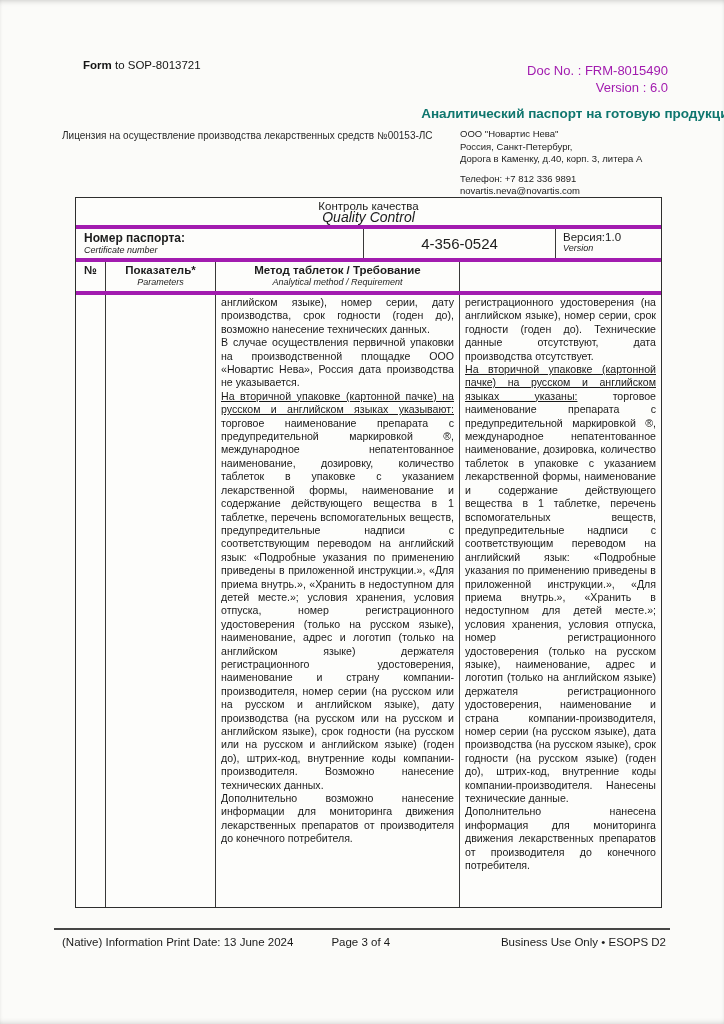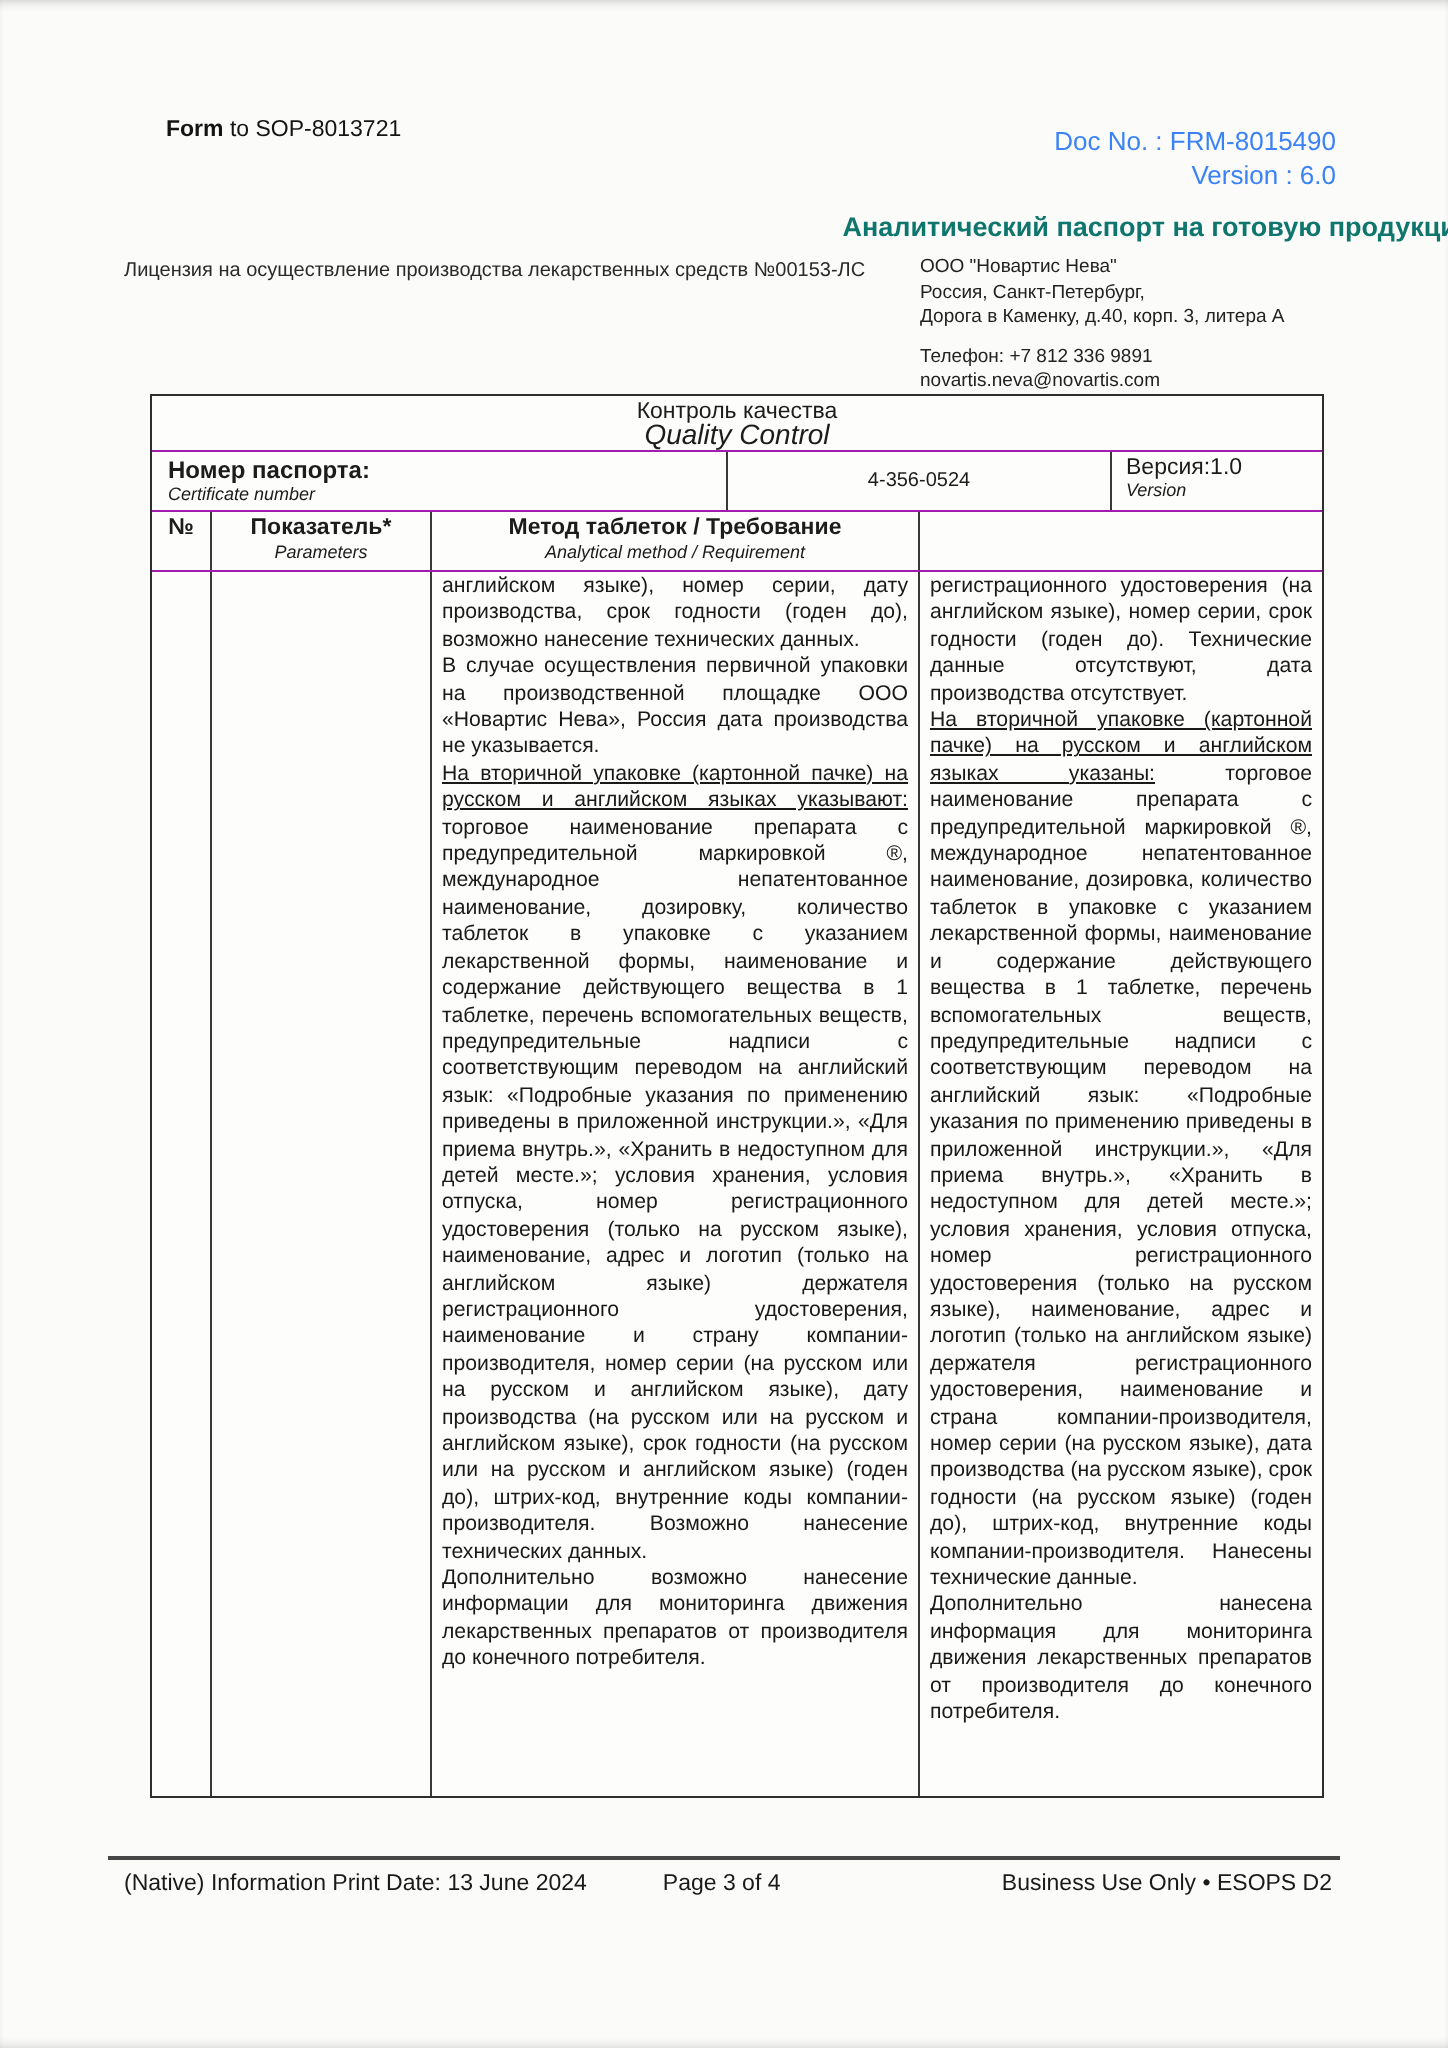--- a/index.html
+++ b/index.html
@@ -7,42 +7,42 @@
   .page { position:relative; width:724px; height:1024px; background:#fbfbf9; color:#1c1c1c; overflow:hidden;
           box-shadow: inset 0 4px 6px -4px rgba(0,0,0,.25), inset 0 -4px 6px -4px rgba(0,0,0,.2); }
 
   
   .logo-block { position:absolute; left:46px; top:58px; }
   .logo-row { display:flex; align-items:flex-start; gap:7px; }
   .logo-icon { width:24px; height:32px; }
   .logo-text { font-family:"Liberation Serif", serif; font-size:23px; letter-spacing:4px; color:#24607a; margin-top:4px; }
   .form-line { margin-left:37px; font-size:11.5px; margin-top:1px; color:#141414; }
   .form-line b { font-weight:bold; }
-  .docno-block { position:absolute; right:56px; top:62px; text-align:right; font-size:13px; line-height:17px; color:#3b82f6; }
+  .docno-block { position:absolute; right:56px; top:62px; text-align:right; font-size:13px; line-height:17px; color:#a21caf; }
 
   .title { position:absolute; top:106px; left:16px; width:100%; text-align:right; font-weight:bold; font-size:13.5px; color:#0f766e; }
   .license { position:absolute; top:130px; left:62px; font-size:10px; color:#2a2a2a; }
 
   .company { position:absolute; top:128px; left:460px; font-size:9.5px; line-height:12.5px; color:#222; }
   .company .gap { height:7px; }
 
   
   .qc-table { position:absolute; left:75px; top:197px; width:585px; border:1.5px solid #2e2e2e; background:#fdfdfb; }
   .bd-r { border-right:1px solid #383838; }
-  .bd-b { border-bottom:1px solid #a21caf; }
+  .bd-b { border-bottom:4px solid #a21caf; }
 
   .qc-r1 { text-align:center; padding:2px 0 2px; }
   .qc-r1 .ru { font-size:11.5px; }
   .qc-r1 .en { font-size:14px; font-style:italic; line-height:11px; }
 
   .qc-r2 { display:flex; }
   .qc-r2 .c1 { width:288px; padding:2px 8px 3px; box-sizing:border-box; }
   .qc-r2 .c1 .lbl { font-weight:bold; font-size:12px; }
   .qc-r2 .c1 .sub { font-style:italic; font-size:9px; }
-  .qc-r2 .c2 { width:192px; box-sizing:border-box; display:flex; align-items:center; justify-content:center; font-size:10px; }
+  .qc-r2 .c2 { width:192px; box-sizing:border-box; display:flex; align-items:center; justify-content:center; font-size:15px; }
   .qc-r2 .c3 { flex:1; padding:2px 7px 3px; box-sizing:border-box; }
   .qc-r2 .c3 .lbl { font-weight:normal; font-size:11.5px; }
   .qc-r2 .c3 .sub { font-style:italic; font-size:9px; }
 
   .qc-r3 { display:flex; text-align:center; }
   .hc { box-sizing:border-box; padding:2px 2px 3px; }
   .hc .ru { font-weight:bold; font-size:11.5px; line-height:13px; }
   .hc .en { font-style:italic; font-size:9px; line-height:11px; }
   .h-num { width:30px; }
   .h-param { width:110px; }

